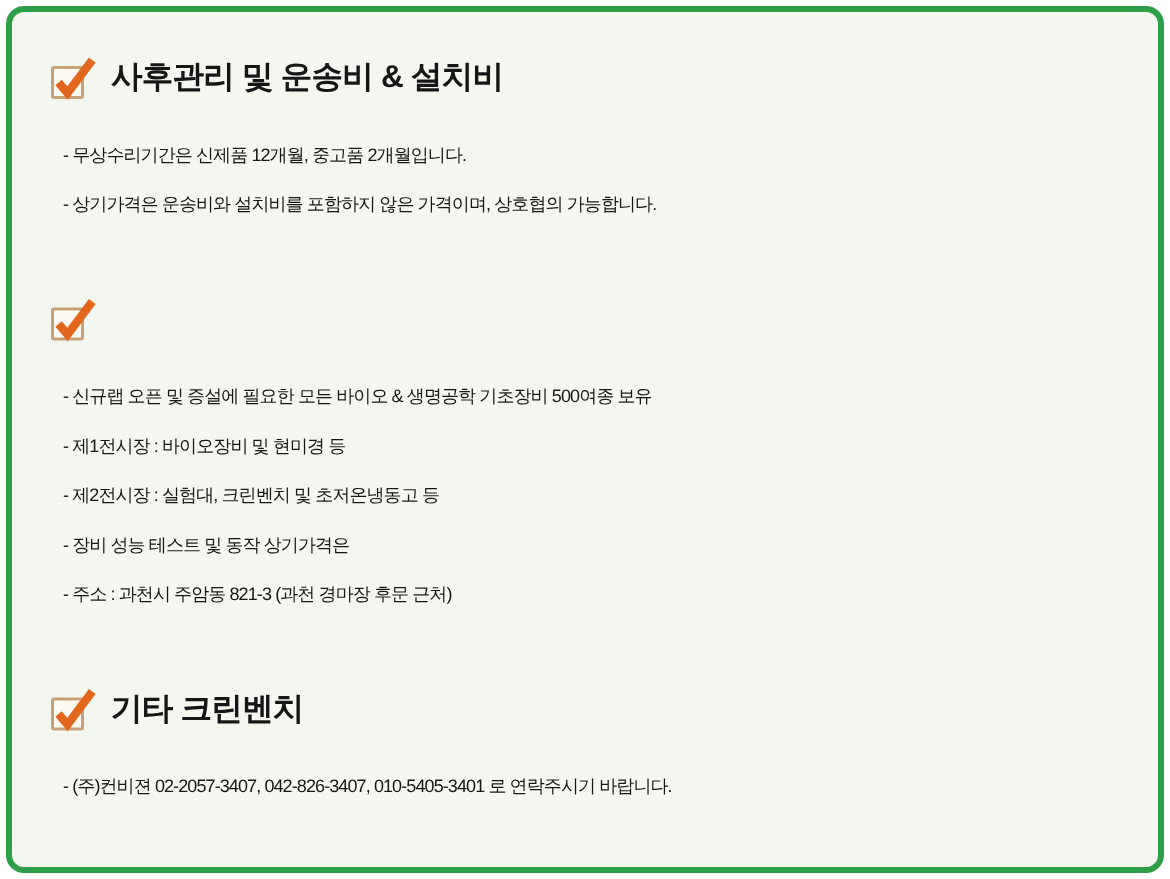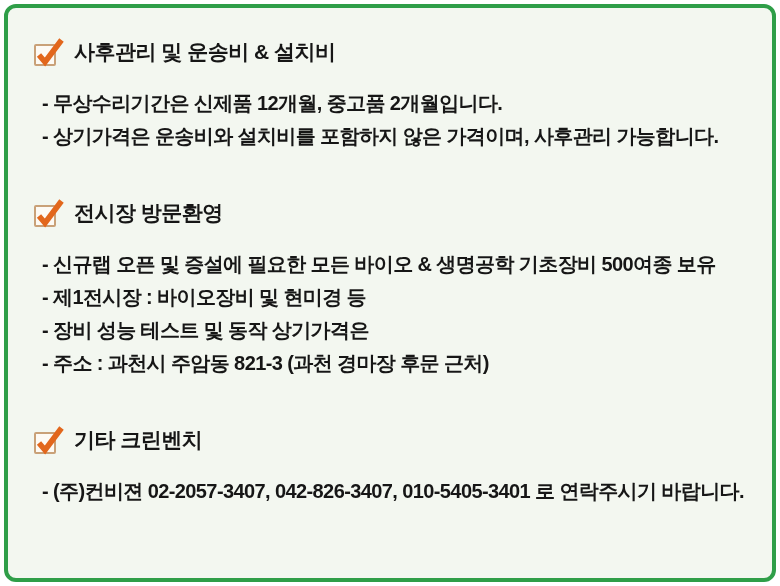--- a/index.html
+++ b/index.html
@@ -54,22 +54,22 @@
     stroke-linejoin: miter;
   }
   .sec-title {
     font-size: 21px;
     font-weight: 800;
     letter-spacing: -0.5px;
     line-height: 30px;
   }
   .sec-body { margin-left: 9px; }
   .line {
-    font-size: 20px;
-    font-weight: 700;
+    font-size: 12px;
+    font-weight: 400;
     letter-spacing: -0.6px;
     line-height: 33px;
     white-space: nowrap;
   }
 </style>
 </head>
 <body>
 
 <div class="panel">
 
@@ -78,37 +78,37 @@
       <span class="checkbox">
         <svg width="30" height="30" viewBox="0 0 30 30" aria-hidden="true">
           <rect x="2" y="8" width="20" height="20" rx="1"></rect>
           <path d="M6 18 L12 25 L28.5 3"></path>
         </svg>
       </span>
       <h2 class="sec-title">사후관리 및 운송비 &amp; 설치비</h2>
     </div>
     <div class="sec-body">
       <p class="line">- 무상수리기간은 신제품 12개월, 중고품 2개월입니다.</p>
-      <p class="line">- 상기가격은 운송비와 설치비를 포함하지 않은 가격이며, 사후관리 가능합니다.</p>
+      <p class="line">- 상기가격은 운송비와 설치비를 포함하지 않은 가격이며, 상호협의 가능합니다.</p>
     </div>
   </div>
 
   <div class="section">
     <div class="sec-header">
       <span class="checkbox">
         <svg width="30" height="30" viewBox="0 0 30 30" aria-hidden="true">
           <rect x="2" y="8" width="20" height="20" rx="1"></rect>
           <path d="M6 18 L12 25 L28.5 3"></path>
         </svg>
       </span>
-      <h2 class="sec-title">전시장 방문환영</h2>
     </div>
     <div class="sec-body">
       <p class="line">- 신규랩 오픈 및 증설에 필요한 모든 바이오 &amp; 생명공학 기초장비 500여종 보유</p>
       <p class="line">- 제1전시장 : 바이오장비 및 현미경 등</p>
+      <p class="line">- 제2전시장 : 실험대, 크린벤치 및 초저온냉동고 등</p>
       <p class="line">- 장비 성능 테스트 및 동작 상기가격은</p>
       <p class="line">- 주소 : 과천시 주암동 821-3 (과천 경마장 후문 근처)</p>
     </div>
   </div>
 
   <div class="section">
     <div class="sec-header">
       <span class="checkbox">
         <svg width="30" height="30" viewBox="0 0 30 30" aria-hidden="true">
           <rect x="2" y="8" width="20" height="20" rx="1"></rect>

